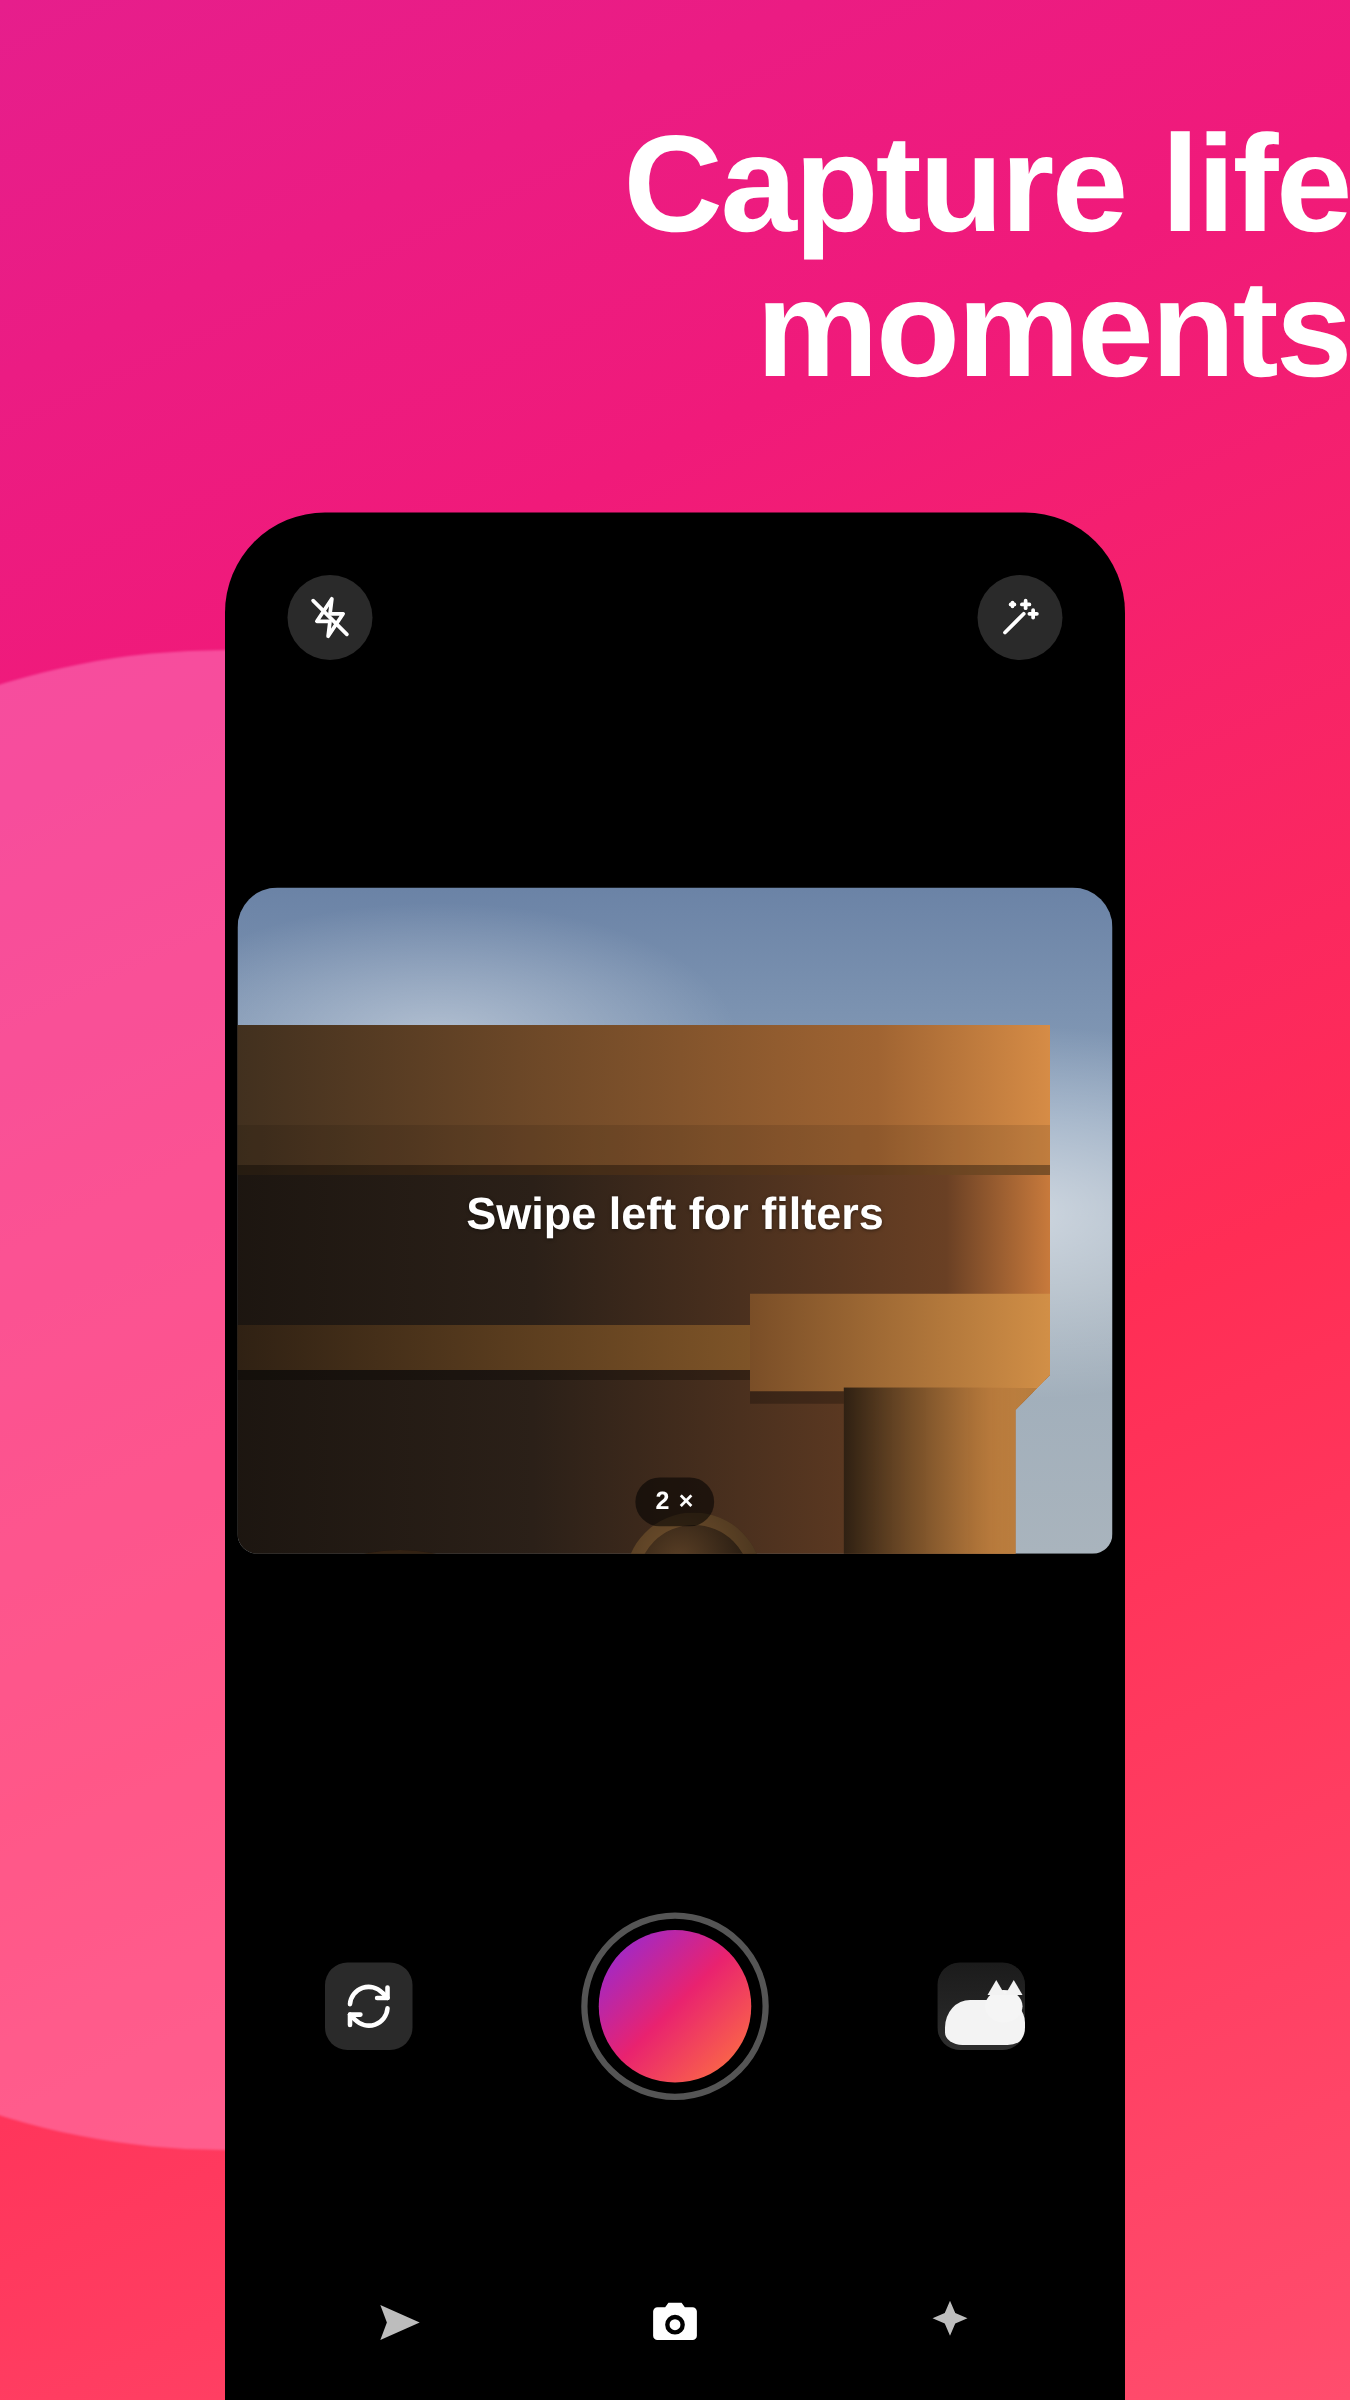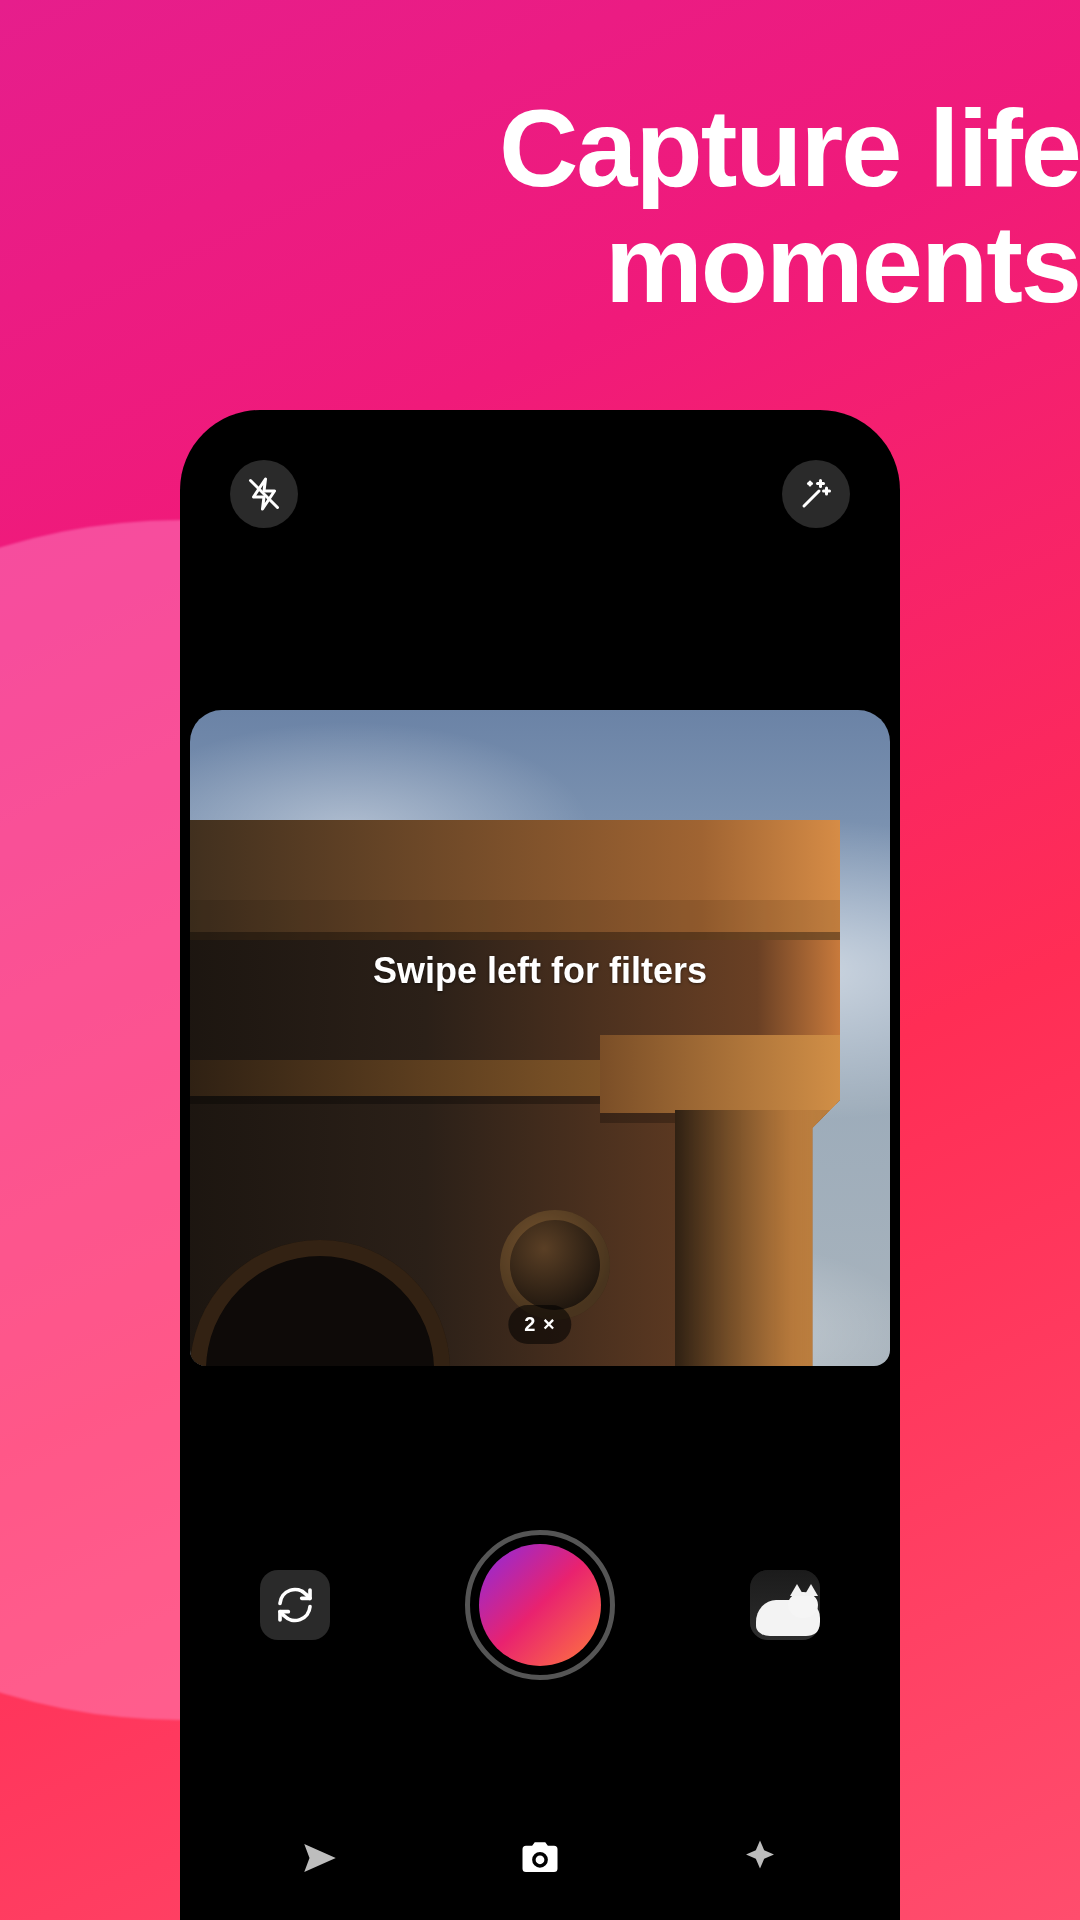--- a/index.html
+++ b/index.html
@@ -53,21 +53,21 @@
     display: flex;
     align-items: center;
     justify-content: center;
     color: #fff;
   }
   .icon-btn svg { width: 36px; height: 36px; }
   
   .viewfinder {
     position: absolute;
     top: 300px; left: 10px; right: 10px;
-    height: 656px;
+    height: 533px;
     border-radius: 32px 32px 16px 16px;
     overflow: hidden;
     background:
       radial-gradient(ellipse 500px 250px at 620px 260px, rgba(255,255,255,0.55), rgba(255,255,255,0) 60%),
       radial-gradient(ellipse 400px 180px at 160px 120px, rgba(255,255,255,0.40), rgba(255,255,255,0) 60%),
       radial-gradient(ellipse 350px 150px at 520px 620px, rgba(255,255,255,0.35), rgba(255,255,255,0) 60%),
       linear-gradient(180deg, #6b83a6 0%, #8aa0ba 35%, #9dacba 60%, #a9b4bd 100%);
     padding-left: 32px;
   }
   .arch {

